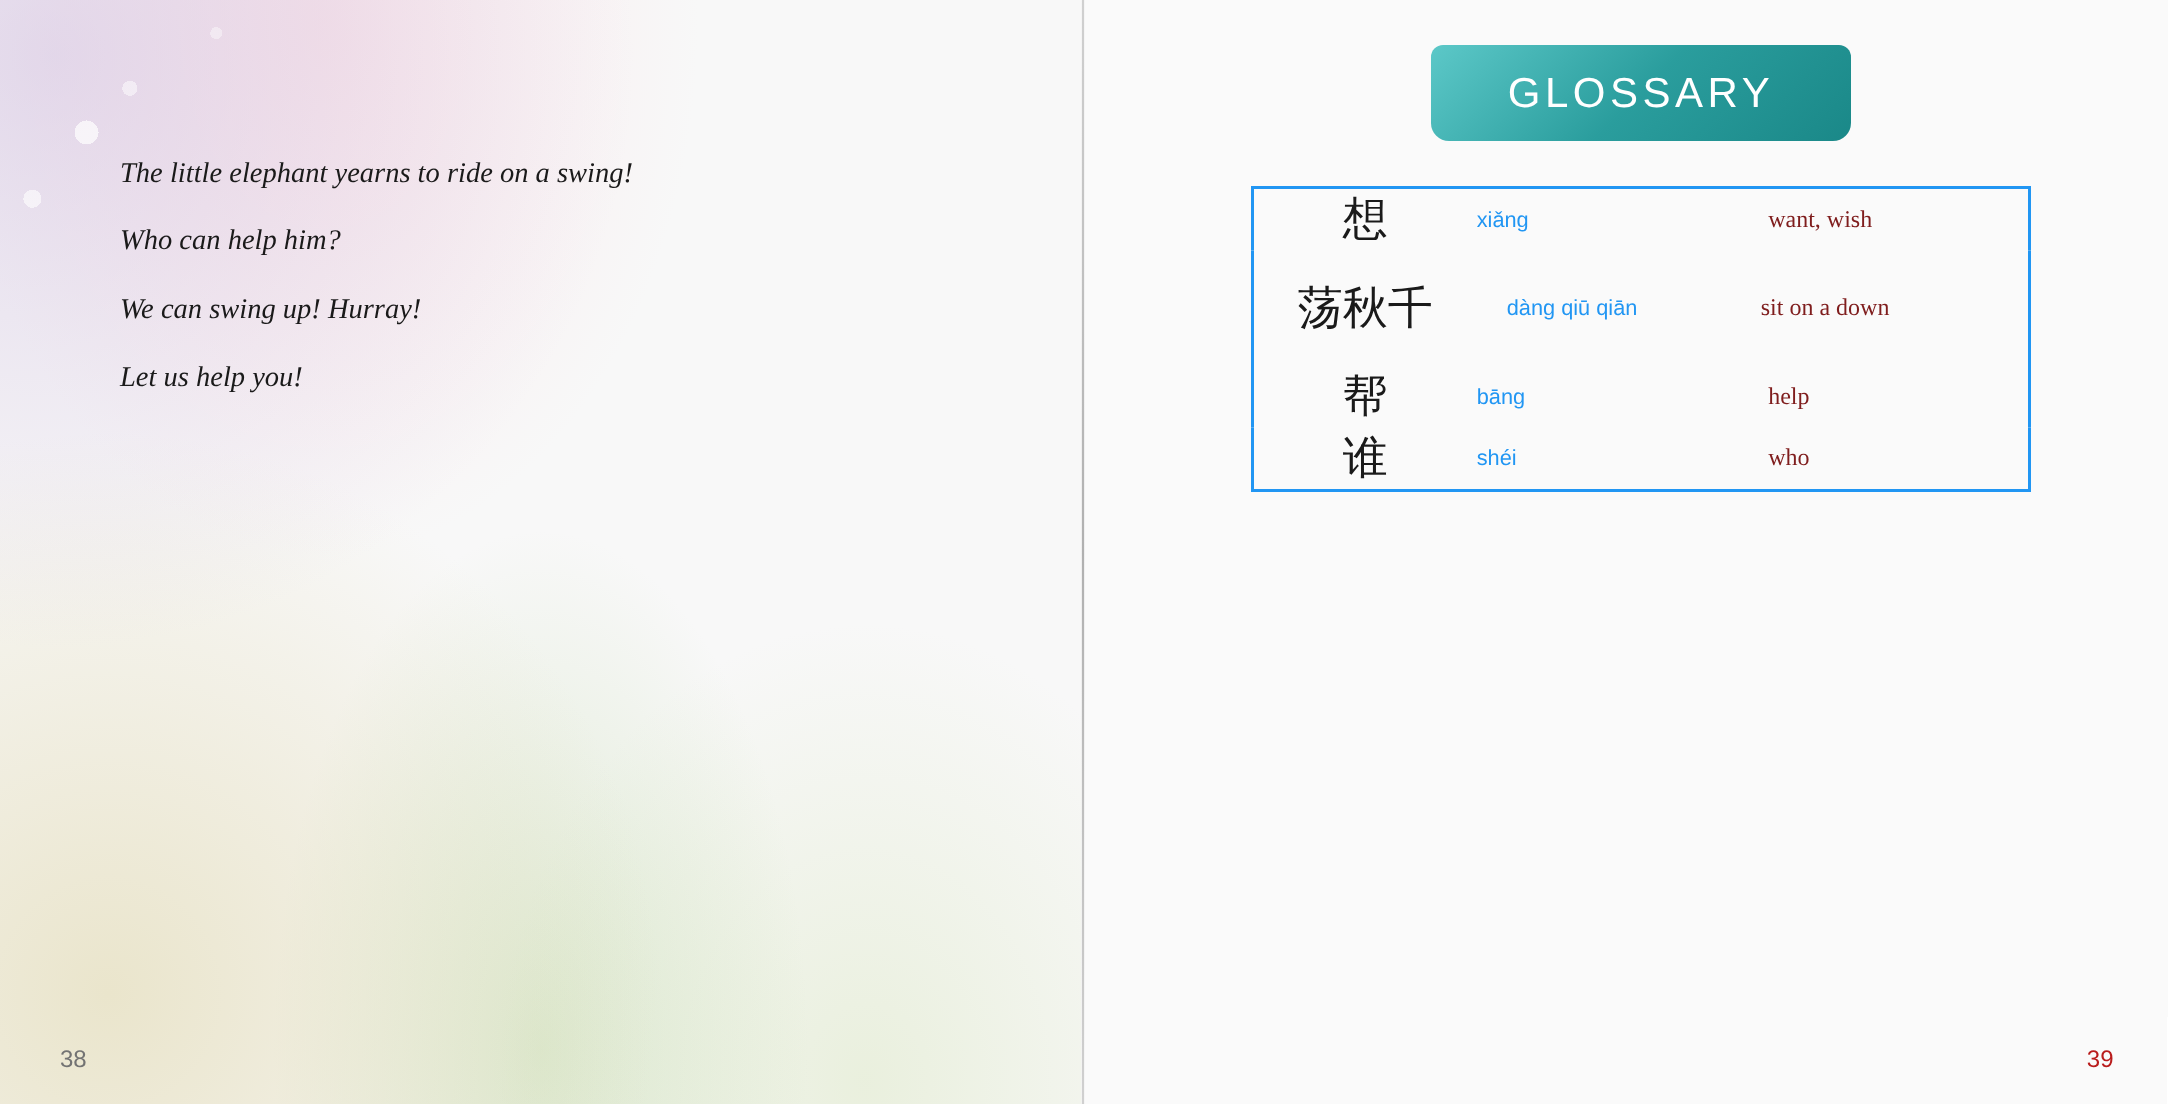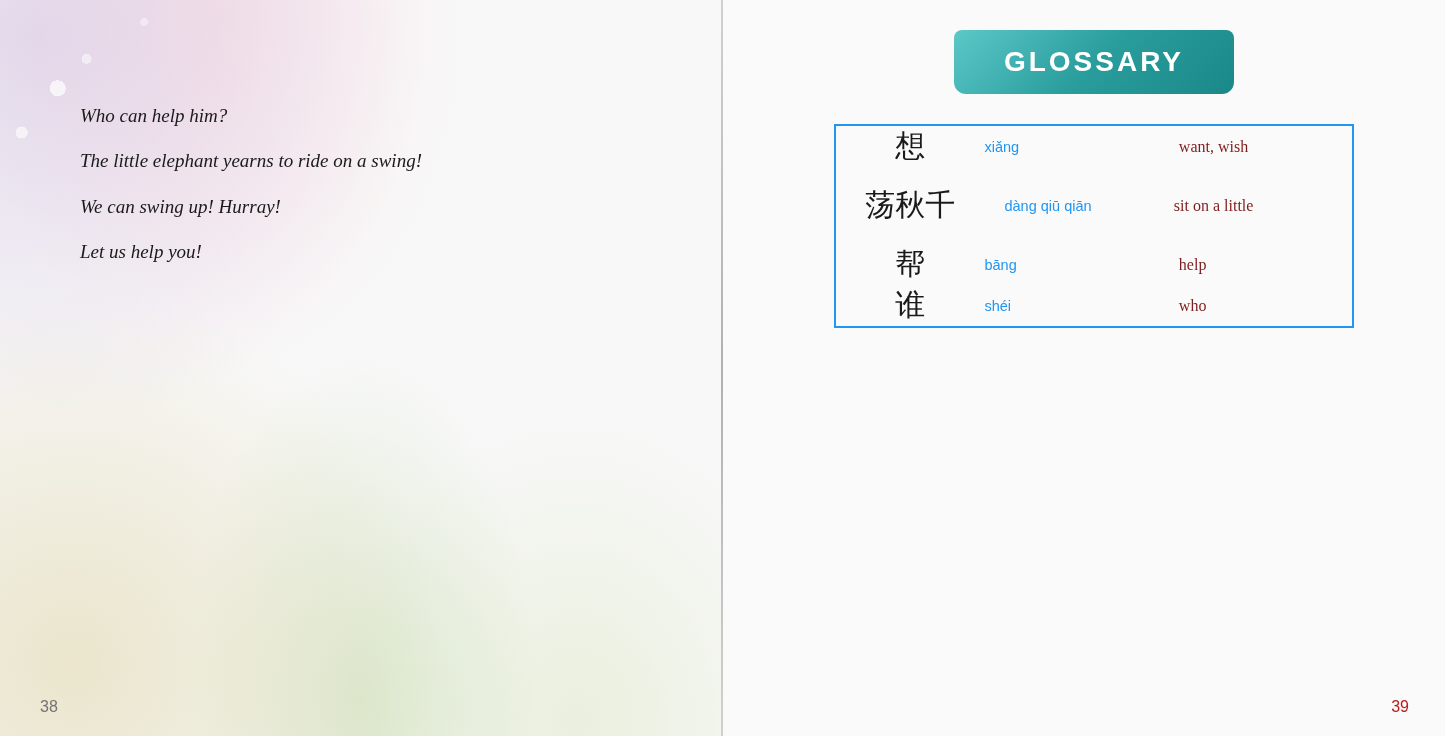--- a/index.html
+++ b/index.html
@@ -103,21 +103,21 @@
       width: 280px;
       margin: 0 auto 30px auto;
       background: linear-gradient(135deg, #5cc8c8 0%, #2a9d9d 50%, #1a8888 100%);
       border-radius: 8px 8px 12px 12px;
       padding: 16px 40px;
       text-align: center;
     }
 
     .glossary-title {
       font-family: Arial, Helvetica, sans-serif;
-      font-weight: bold;
+      font-weight: normal;
       font-size: 28px;
       color: #ffffff;
       letter-spacing: 3px;
       font-style: normal;
     }
 
     .td-chinese {
       width: 150px;
       font-size: 30px;
       color: #1a1a1a;
@@ -164,22 +164,22 @@
     .row-swing td {
       padding: 18px 20px;
     }
   </style>
 </head>
 <body>
 
 <div class="left-page">
   <div class="left-bg"></div>
   <div class="left-content">
+    <p>The little elephant yearns to ride on a swing!</p>
     <p>Who can help him?</p>
-    <p>The little elephant yearns to ride on a swing!</p>
     <p>We can swing up! Hurray!</p>
     <p>Let us help you!</p>
   </div>
   <span class="page-num-left">38</span>
 </div>
 
 <div class="divider"></div>
 
 <div class="right-page">
   <div class="right-bg"></div>
@@ -192,21 +192,21 @@
     <table class="outer-table">
       <tbody>
         <tr>
           <td class="td-chinese">想</td>
           <td class="td-pinyin">xiǎng</td>
           <td class="td-english">want, wish</td>
         </tr>
         <tr class="row-swing">
           <td class="td-chinese">荡秋千</td>
           <td class="td-pinyin">dàng  qiū  qiān</td>
-          <td class="td-english">sit on a little</td>
+          <td class="td-english">sit on a down</td>
         </tr>
         <tr>
           <td class="td-chinese">帮</td>
           <td class="td-pinyin">bāng</td>
           <td class="td-english">help</td>
         </tr>
         <tr>
           <td class="td-chinese">谁</td>
           <td class="td-pinyin">shéi</td>
           <td class="td-english">who</td>

